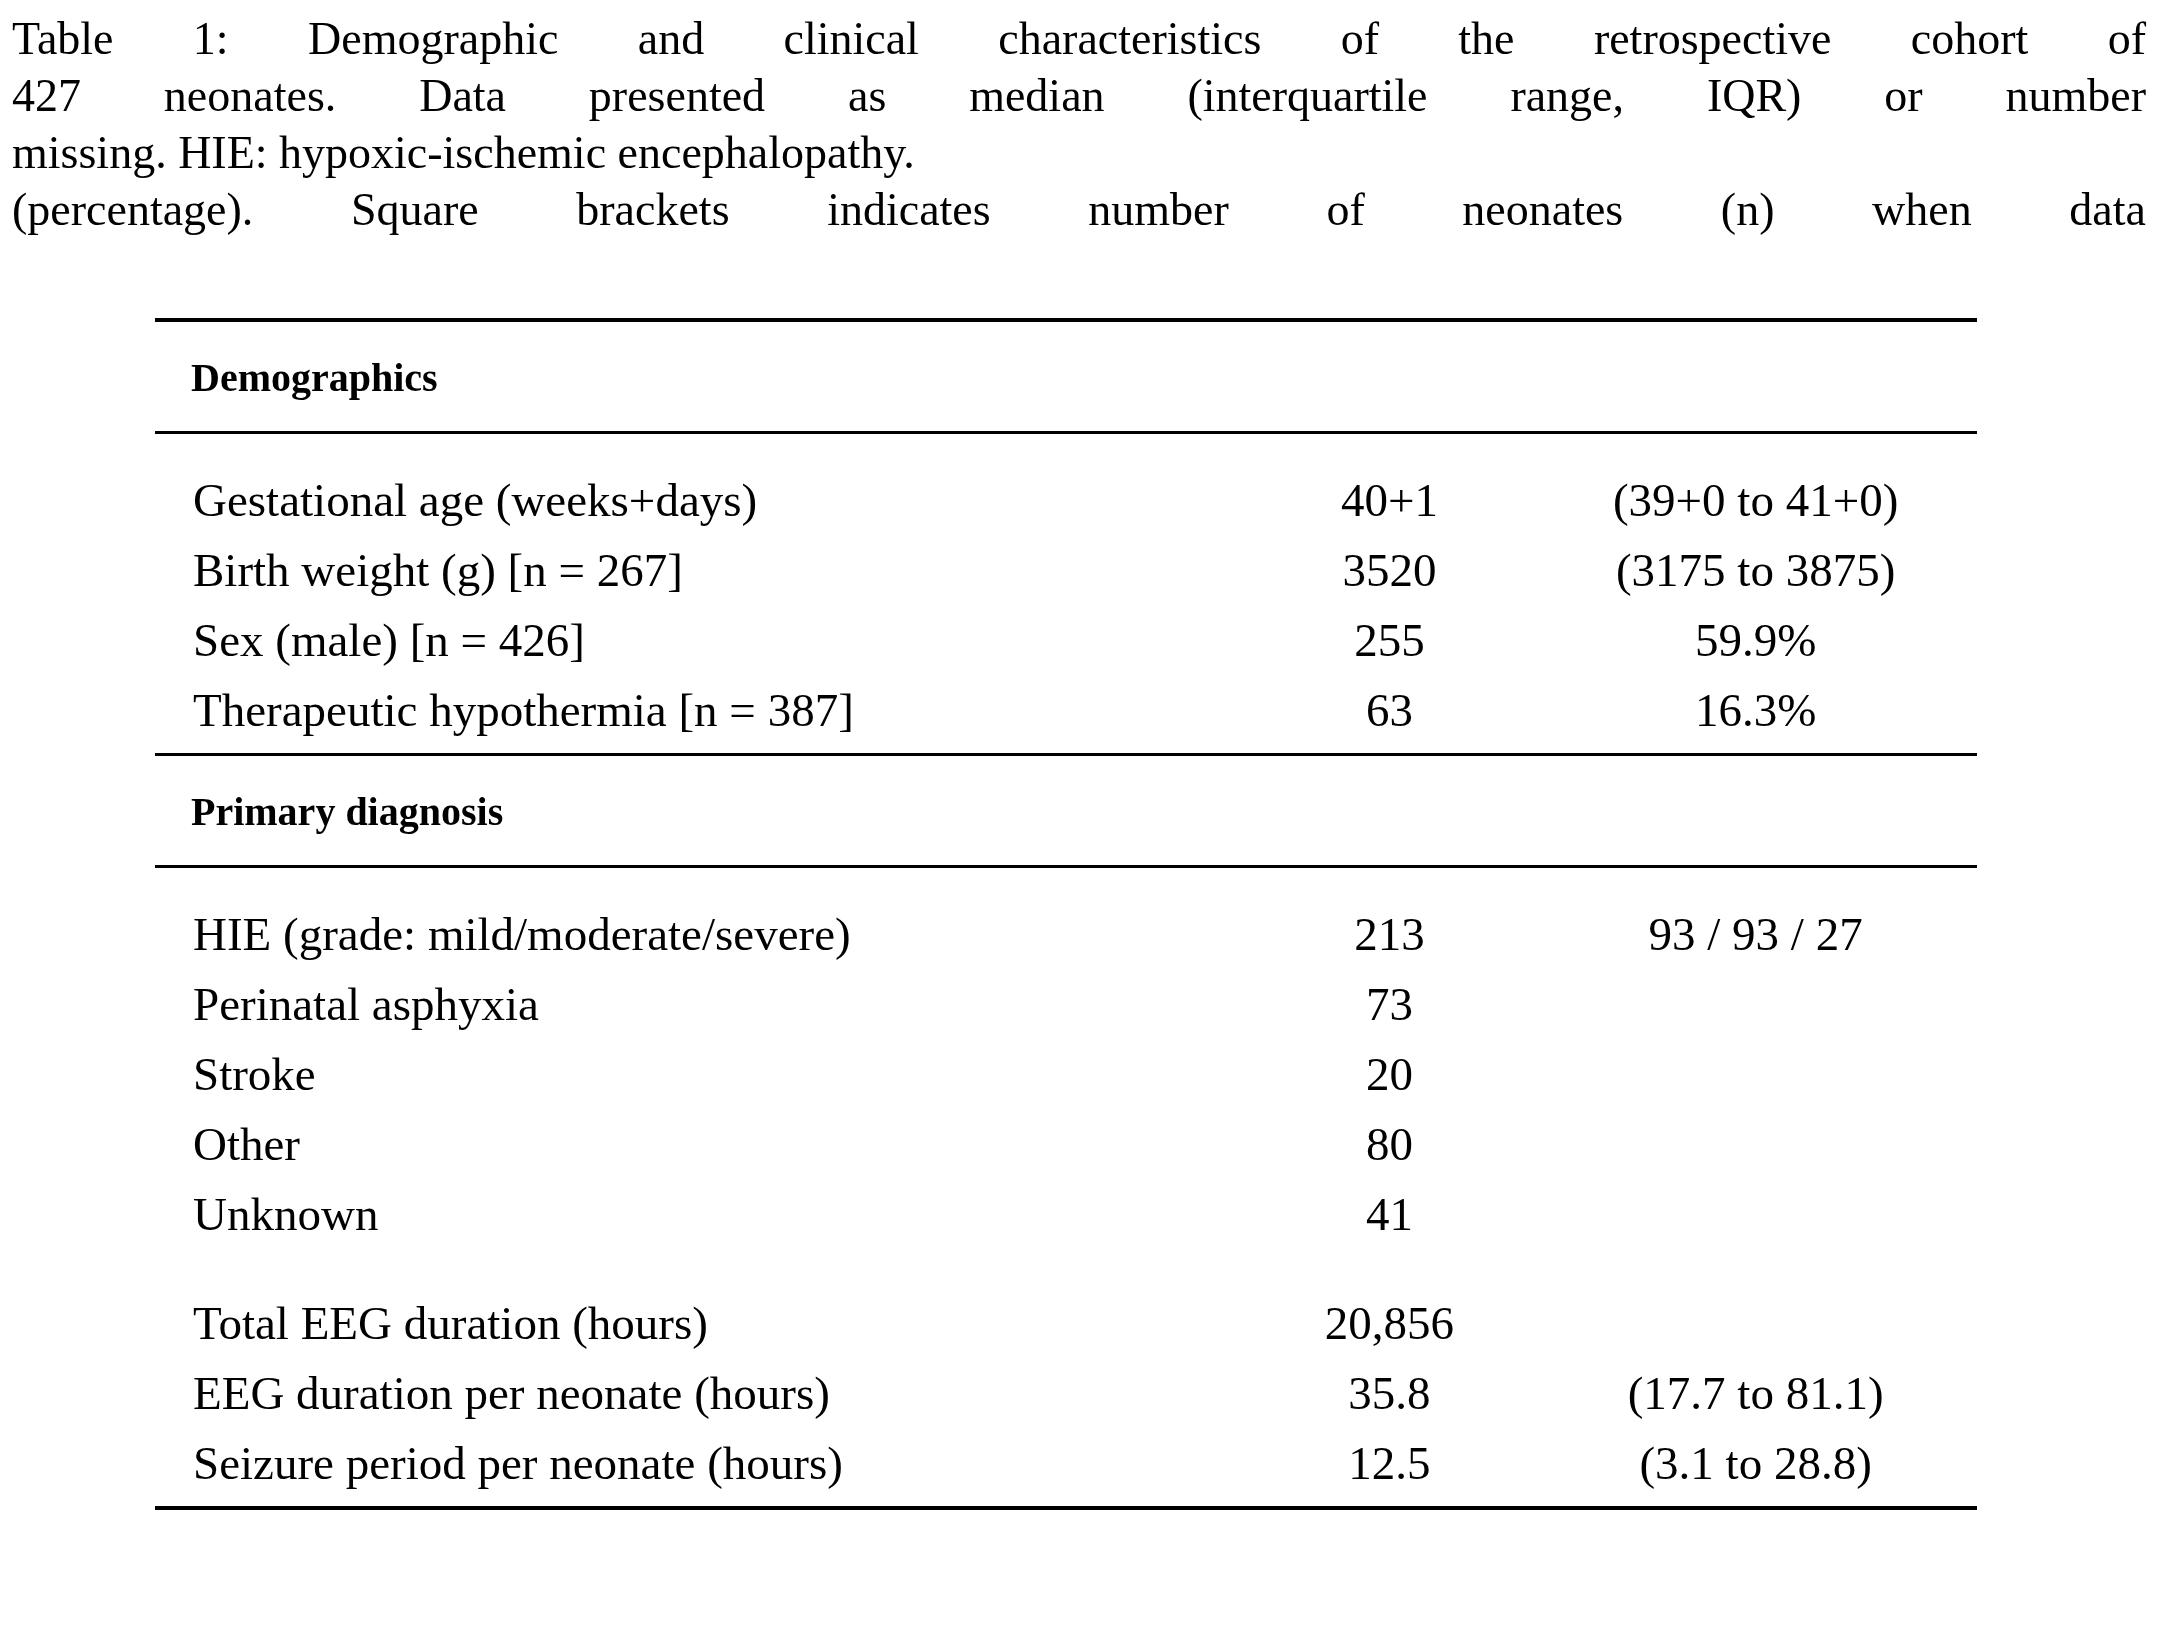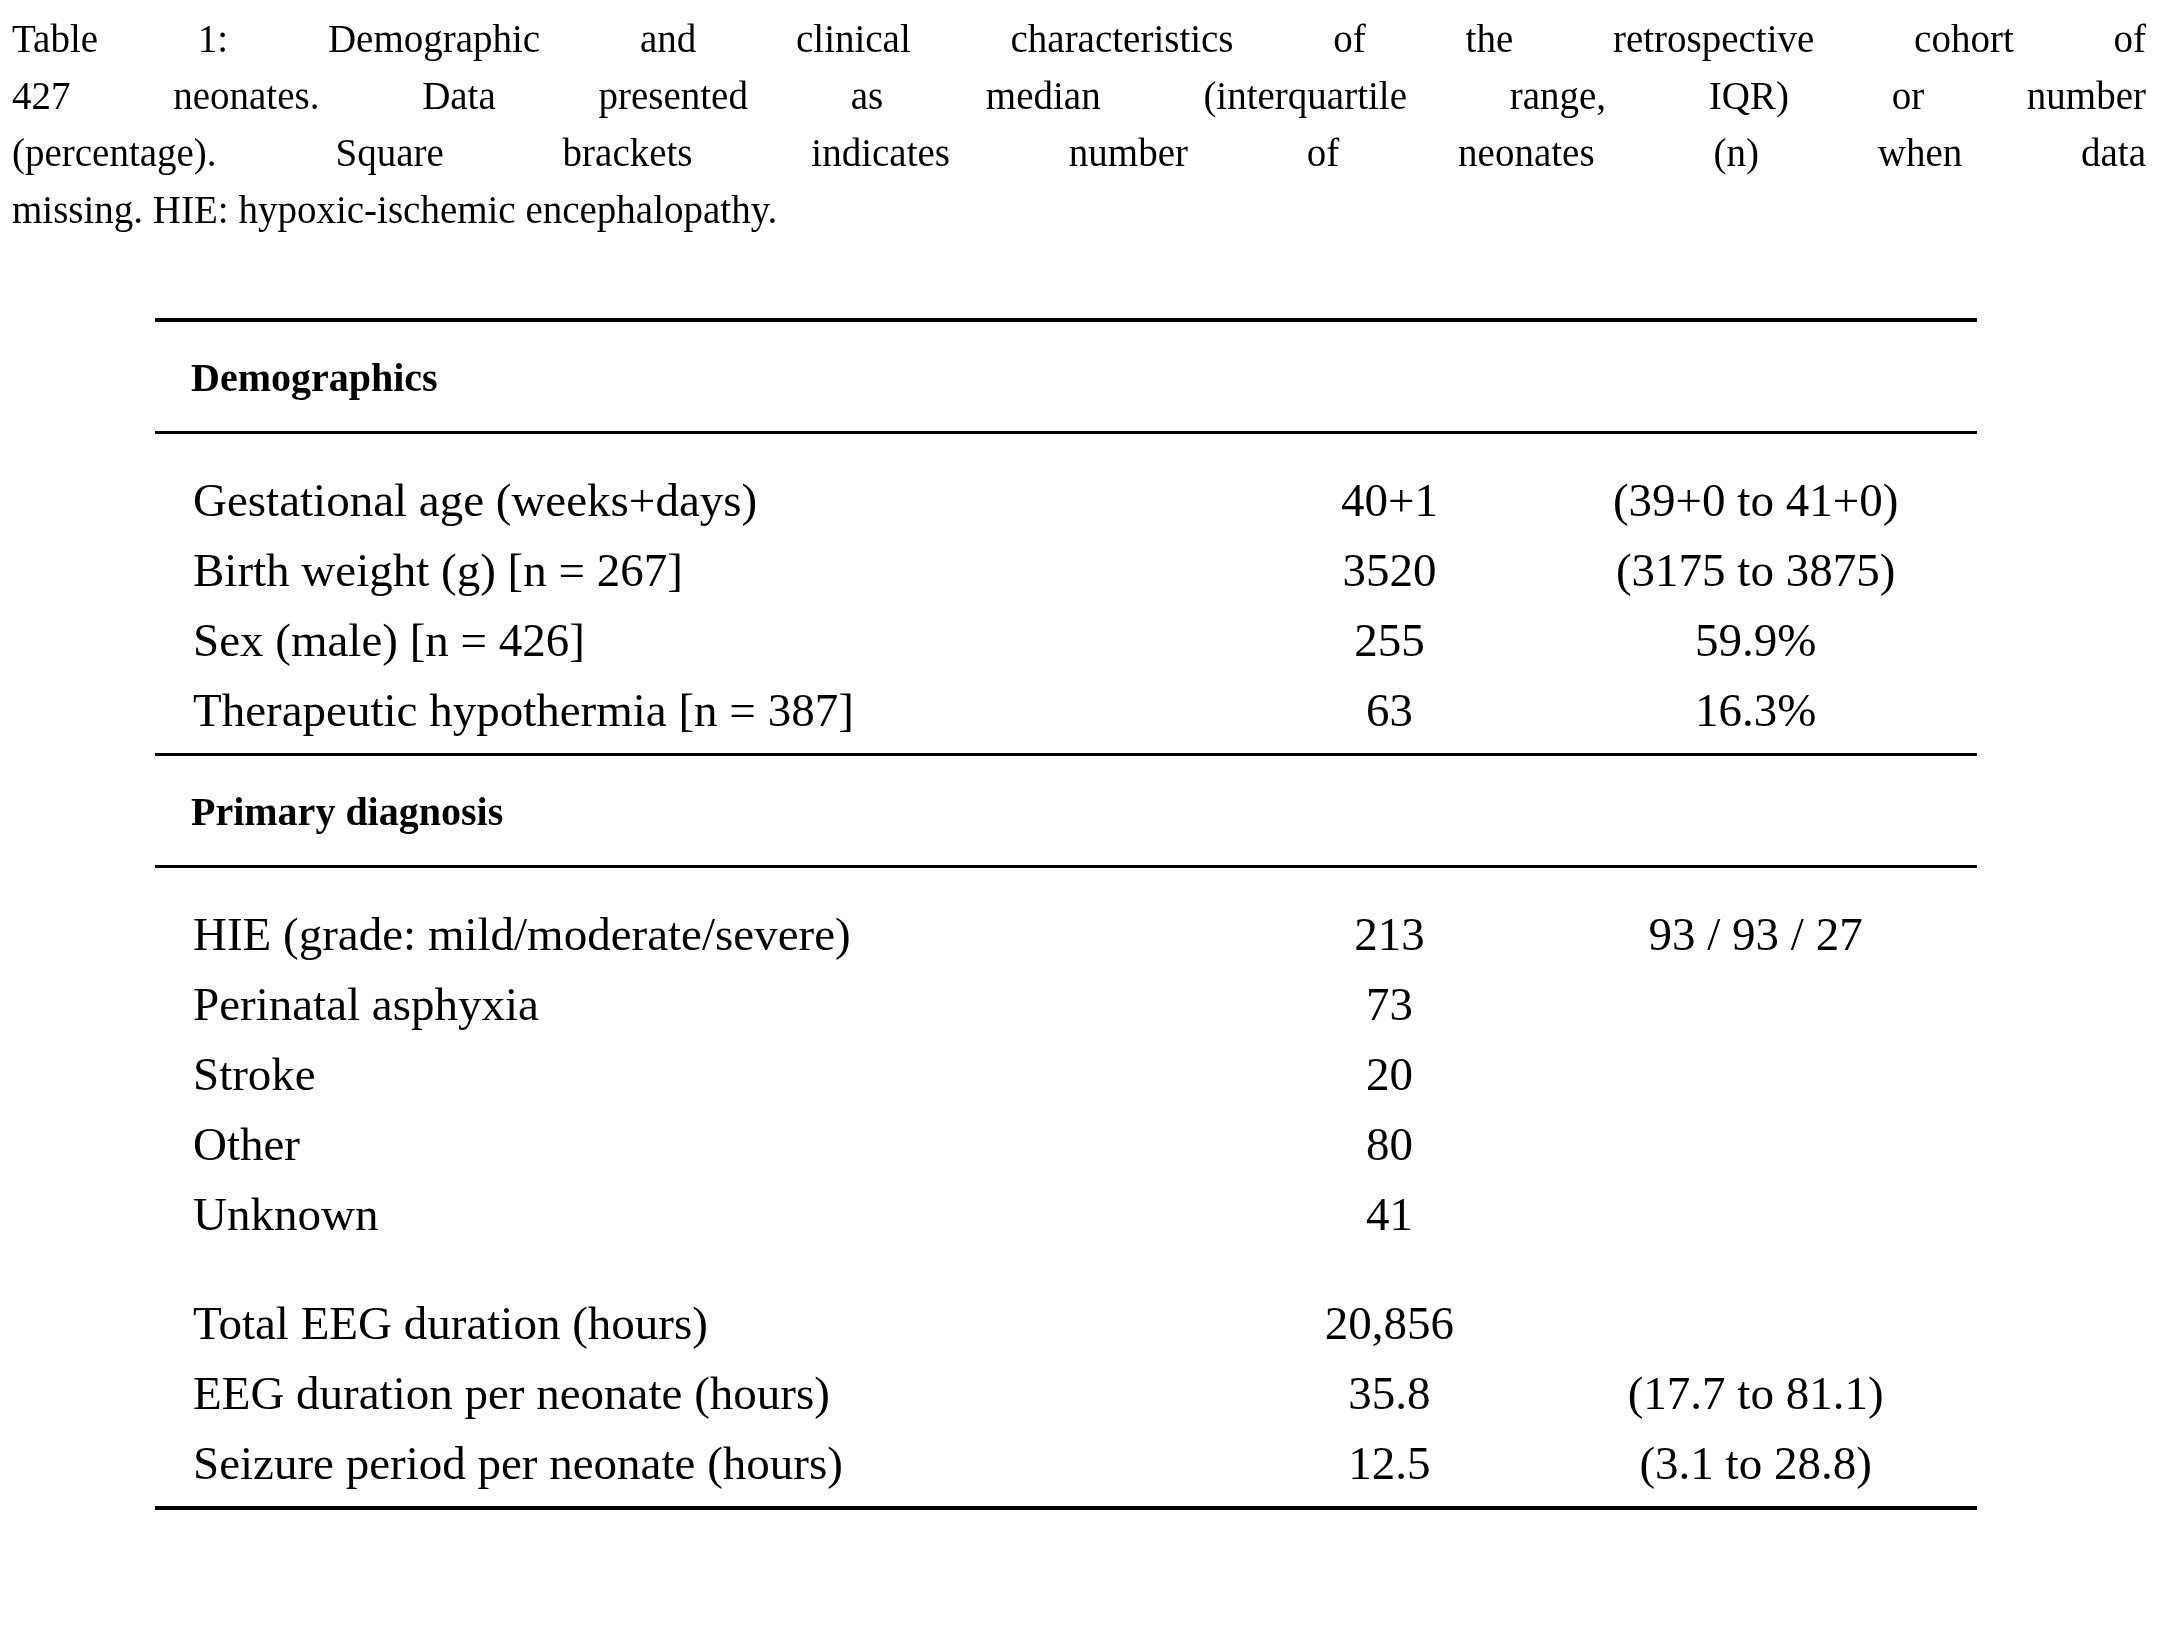--- a/index.html
+++ b/index.html
@@ -14,21 +14,21 @@
     background: #ffffff;
     color: #000000;
     font-family: "Liberation Serif", "DejaVu Serif", serif;
     overflow: hidden;
   }
   .caption {
     position: absolute;
     left: 12px;
     top: 10px;
     width: 2134px;
-    font-size: 39px;
+    font-size: 46px;
     line-height: 57px;
   }
   .caption .cap-line {
     text-align: justify;
     text-align-last: justify;
   }
   .caption .cap-line.last {
     text-align: left;
     text-align-last: left;
   }
@@ -66,22 +66,22 @@
   tr.rowlast  td { padding-bottom: 8px; }
 </style>
 </head>
 <body>
 
 <div class="page">
 
   <div class="caption">
     <div class="cap-line">Table 1: Demographic and clinical characteristics of the retrospective cohort of</div>
     <div class="cap-line">427 neonates. Data presented as median (interquartile range, IQR) or number</div>
+    <div class="cap-line last">missing. HIE: hypoxic-ischemic encephalopathy.</div>
     <div class="cap-line">(percentage). Square brackets indicates number of neonates (n) when data</div>
-    <div class="cap-line last">missing. HIE: hypoxic-ischemic encephalopathy.</div>
   </div>
 
   <table class="tbl">
     <colgroup>
         <col class="c1">
         <col class="c2">
         <col class="c3">
       </colgroup>
 
     <tbody>

